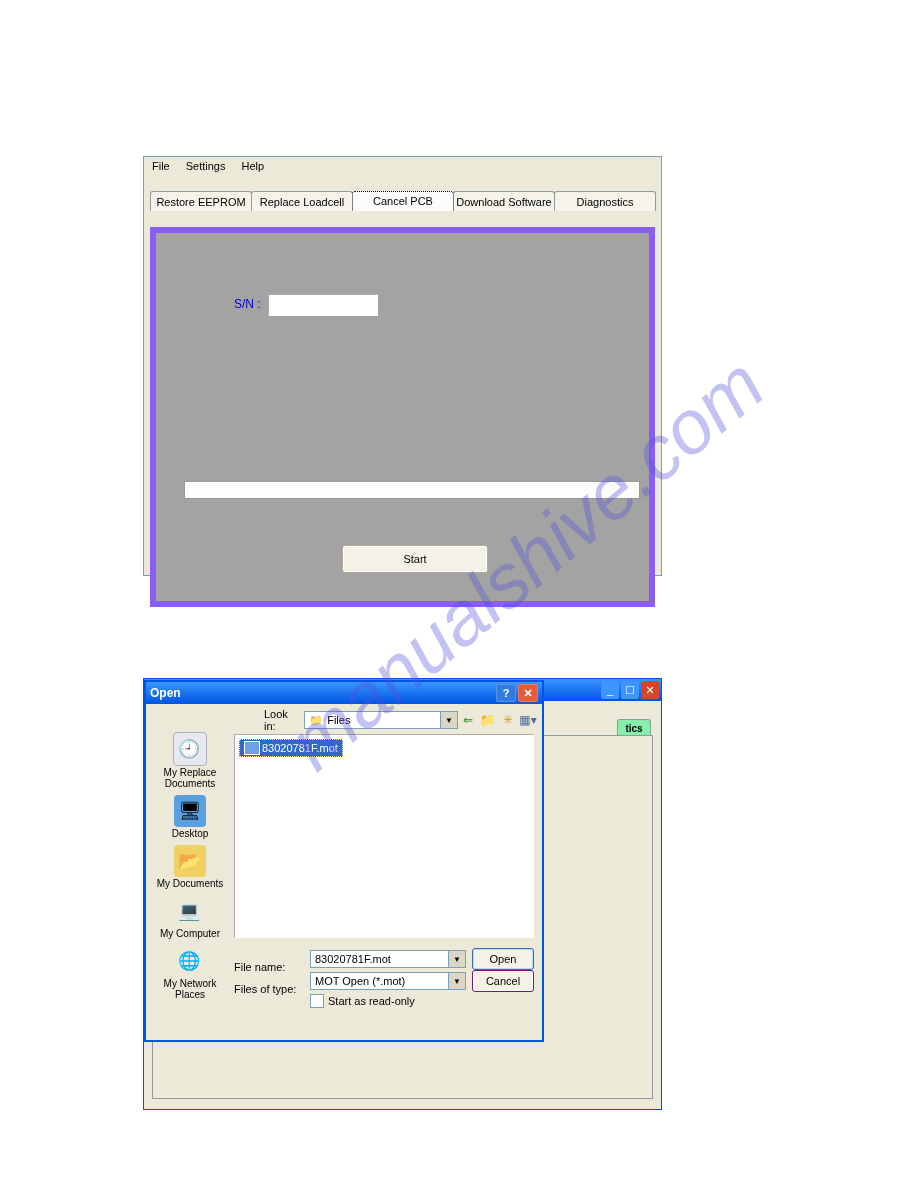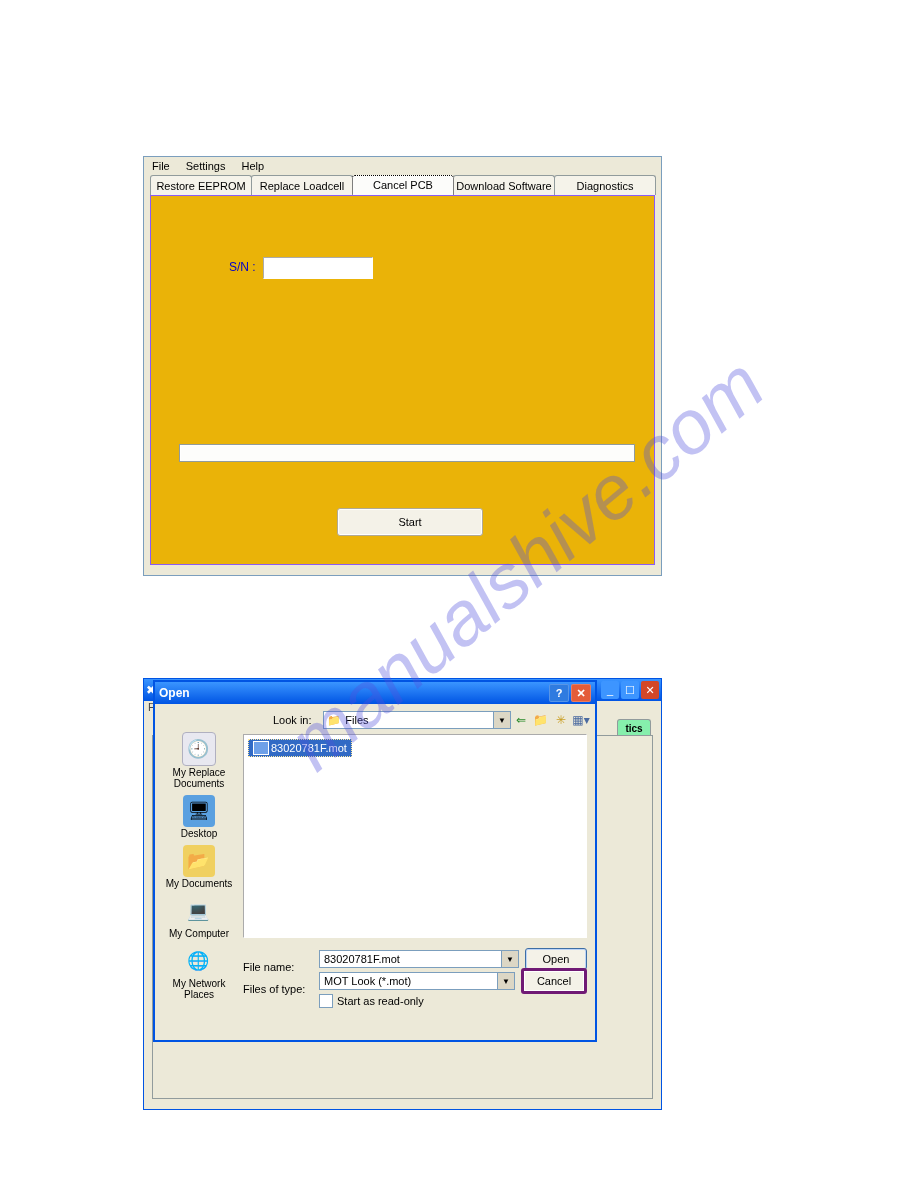--- a/index.html
+++ b/index.html
@@ -47,21 +47,21 @@
     align-items: center;
     padding-left: 4px;
     gap: 8px;
     font-size: 11px;
   }
   .menubar span { padding: 1px 4px; }
 
   .tabrow {
     display: flex;
     height: 20px;
-    margin: 0 6px;
+    margin: 16px 6px;
   }
   .tab {
     flex: 1;
     border: 1px solid #919b9c;
     border-bottom: none;
     background: #f5f3ea;
     display: flex;
     align-items: center;
     justify-content: center;
     font-size: 11px;
@@ -73,22 +73,22 @@
   .tab.active {
     background: #fcfcfa;
     font-weight: normal;
     border: 1px dotted #000;
     border-bottom-color: #fcfcfa;
     position: relative;
     z-index: 2;
   }
   .tabcontent {
     margin: 0 6px 0 6px;
-    border: 1px solid #8b5cf6;
-    background: #eab308;
+    border: 6px solid #8b5cf6;
+    background: #a3a3a3;
     height: 368px;
     position: relative;
   }
 
   .sn-label {
     position: absolute;
     left: 78px;
     top: 64px;
     color: #0000cc;
     font-size: 12px;
@@ -200,23 +200,23 @@
     left: 18px;
     bottom: 68px;
     color: #00a000;
     font-weight: bold;
     font-size: 11px;
   }
 
   
   .opendlg {
     position: absolute;
-    left: 153px;
+    left: 144px;
     top: 680px;
-    width: 444px;
+    width: 400px;
     height: 362px;
     border: 2px solid #0054e3;
     background: #ece9d8;
     box-sizing: border-box;
     z-index: 50;
   }
   .opendlg-title {
     height: 22px;
     background: linear-gradient(#3a95ff,#0054e3);
     display: flex;
@@ -368,21 +368,21 @@
     align-items: center;
     height: 22px;
     gap: 6px;
     font-size: 11px;
   }
   .brow .blabel { width: 70px; margin-top: 15px; }
   .brow .combo { flex: 1; max-width: 200px; }
   .dlgbtn {
     width: 60px;
     height: 20px;
-    border: 3px solid #701a75;
+    border: 1px solid #701a75;
     background: #f4f2e8;
     display: flex;
     align-items: center;
     justify-content: center;
     font-size: 11px;
     border-radius: 3px;
     box-shadow: inset 0 0 0 1px #fff;
     margin-left: auto;
   }
   .dlgbtn.primary { border:1px solid #3d6ea5; box-shadow: inset 0 0 0 1px #bcd4f6; }
@@ -493,21 +493,21 @@
         <span class="blabel">File name:</span>
         <div class="combo">
           <span>83020781F.mot</span>
           <span class="drop">▼</span>
         </div>
         <div class="dlgbtn primary">Open</div>
       </div>
       <div class="brow">
         <span class="blabel">Files of type:</span>
         <div class="combo">
-          <span>MOT Look (*.mot)</span>
+          <span>MOT Open (*.mot)</span>
           <span class="drop">▼</span>
         </div>
         <div class="dlgbtn">Cancel</div>
       </div>
       <div class="chkrow">
         <span class="chk"></span>
         <span>Start as read-only</span>
       </div>
     </div>
 

